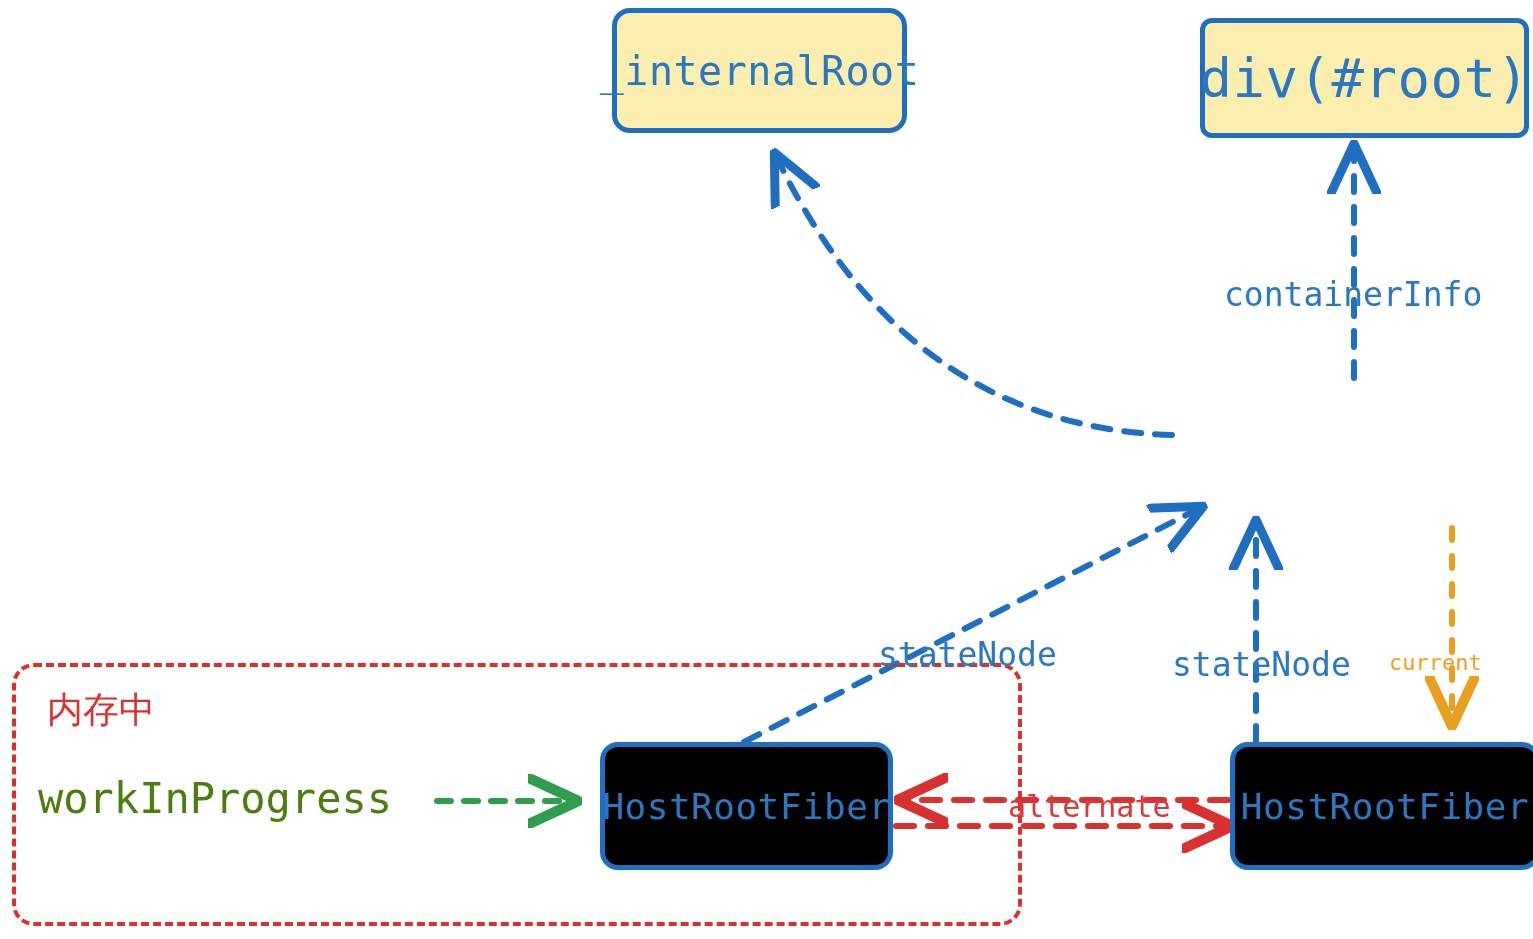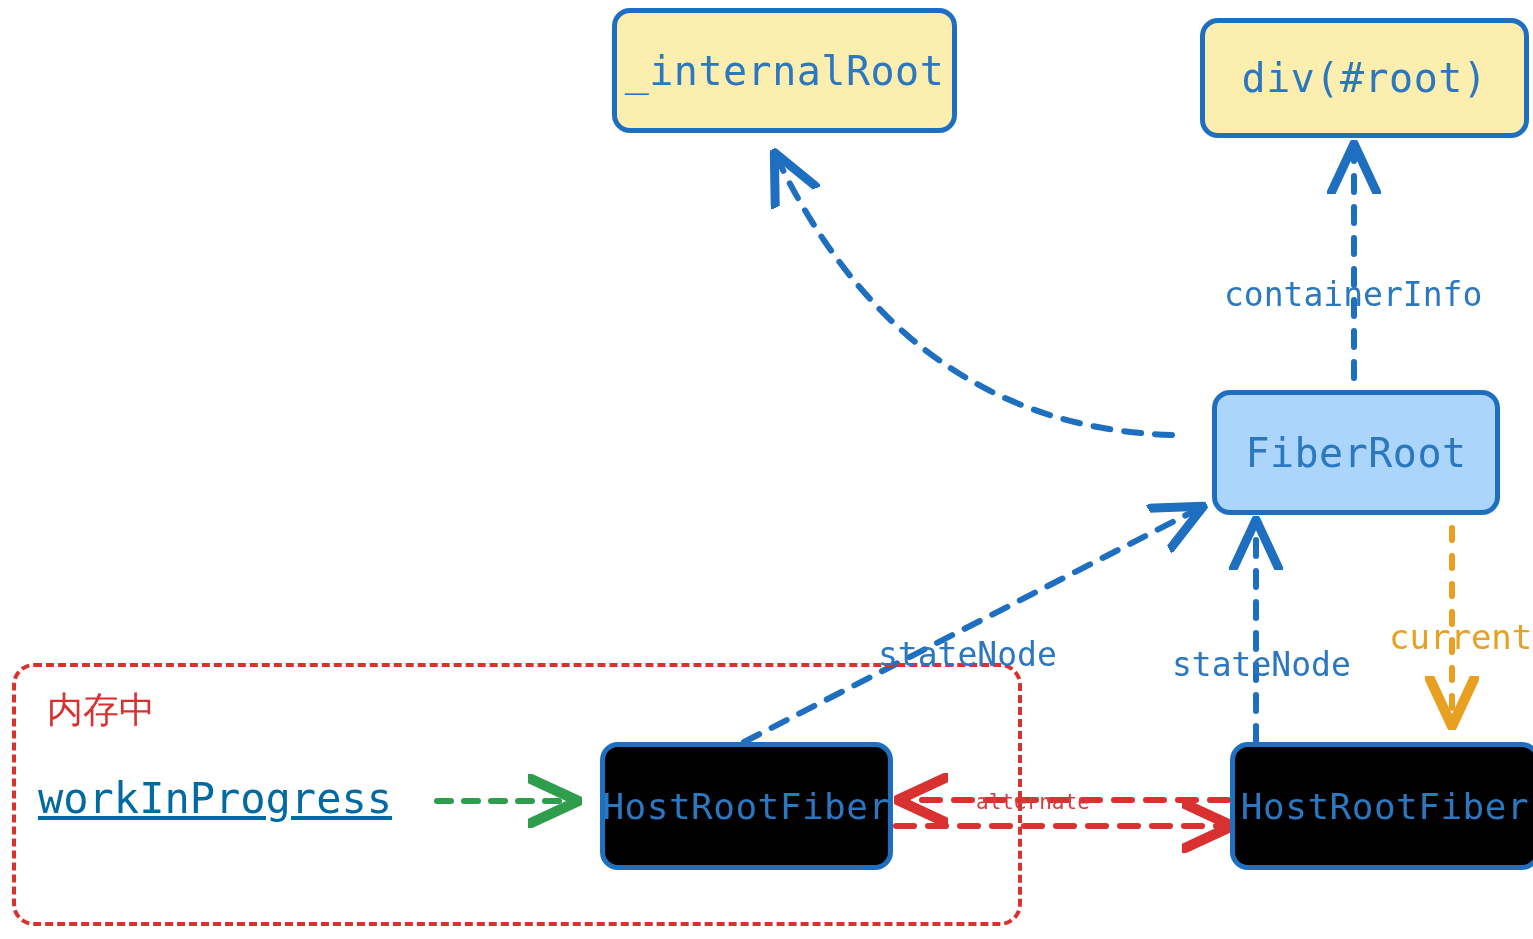--- a/index.html
+++ b/index.html
@@ -63,25 +63,24 @@
   }
   .mem-title {
     position: absolute;
     color: #d93030;
     font-family: "DejaVu Sans", "Liberation Sans", sans-serif;
     white-space: nowrap;
     line-height: 1;
   }
   .wip-label {
     position: absolute;
-    color: #0369a1;
+    color: #4d7c0f;
     font-family: "DejaVu Sans Mono", "Liberation Mono", monospace;
     white-space: nowrap;
     line-height: 1;
-    text-decoration: underline;
   }
   .watermark {
     position: absolute;
     color: #d4d4d4;
     font-family: "DejaVu Sans", "Liberation Sans", sans-serif;
     white-space: nowrap;
     line-height: 1;
   }
 </style>
 </head>
@@ -121,44 +120,41 @@
 
     <path d="M 437,801 L 570,801" fill="none" stroke="#2e9e4d" stroke-width="6" stroke-dasharray="14 13" stroke-linecap="round" marker-end="url(#ah-green)"></path>
   </svg>
 
   <div class="mem-box" style="left:12px; top:663px; width:1010px; height:263px;"></div>
 
   <div class="mem-title" style="left:47px; top:692px; font-size:36px;">内存中</div>
 
   <div class="wip-label" style="left:38px; top:778px; font-size:42px;">workInProgress</div>
 
-  <div class="node yellow" style="left:612px; top:8px; width:345px; height:125px; font-size:40px;">
+  <div class="node yellow" style="left:612px; top:8px; width:295px; height:125px; font-size:40px;">
     <span>_internalRoot</span>
   </div>
 
-  <div class="node yellow" style="left:1200px; top:18px; width:329px; height:120px; font-size:40px;">
+  <div class="node yellow" style="left:1200px; top:18px; width:329px; height:120px; font-size:54px;border-radius:12px;">
     <span>div(#root)</span>
   </div>
 
-  <div class="node blue" style="left:1212px; top:390px; width:288px; height:125px; font-size:40px;">
-    <span>FiberRoot</span>
-  </div>
 
   <div class="node green" style="left:600px; top:742px; width:293px; height:128px; font-size:36px;">
     <span>HostRootFiber</span>
   </div>
 
   <div class="node green" style="left:1230px; top:742px; width:310px; height:128px; font-size:36px;">
     <span>HostRootFiber</span>
   </div>
 
   <div class="edge-label lbl-blue" style="left:1224px; top:238px; font-size:33px;">containerInfo</div>
 
   <div class="edge-label lbl-blue" style="left:878px; top:598px; font-size:33px;">stateNode</div>
 
   <div class="edge-label lbl-blue" style="left:1172px; top:608px; font-size:33px;">stateNode</div>
 
-  <div class="edge-label lbl-orange" style="left:1389px; top:580px; font-size:34px;">current</div>
+  <div class="edge-label lbl-orange" style="left:1389px; top:612px; font-size:22px;">current</div>
 
-  <div class="edge-label lbl-red" style="left:976px; top:752px; font-size:21px;">alternate</div>
+  <div class="edge-label lbl-red" style="left:1008px; top:752px; font-size:30px;">alternate</div>
 
 
 </div>
 
 </body></html>

